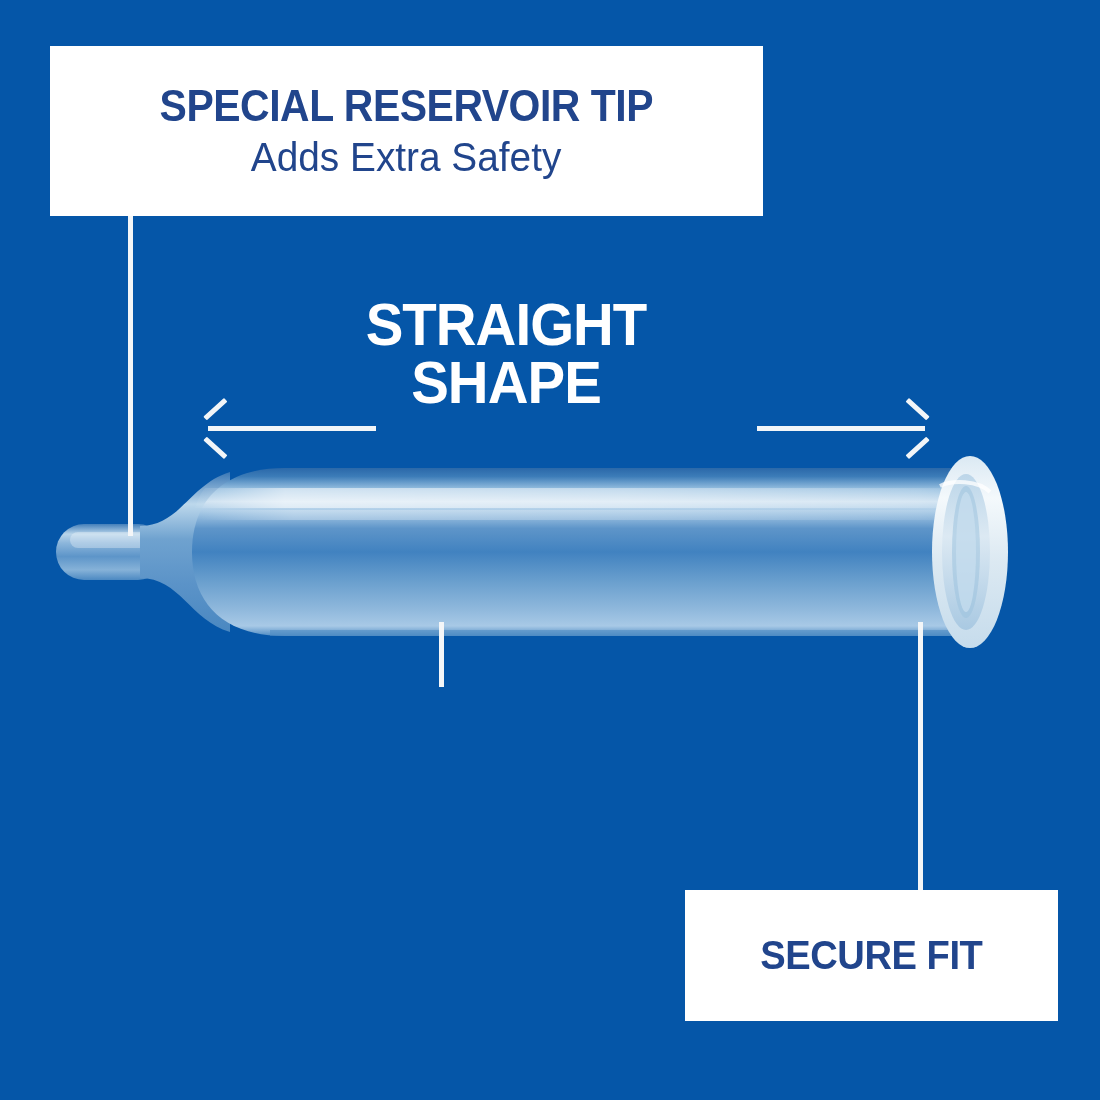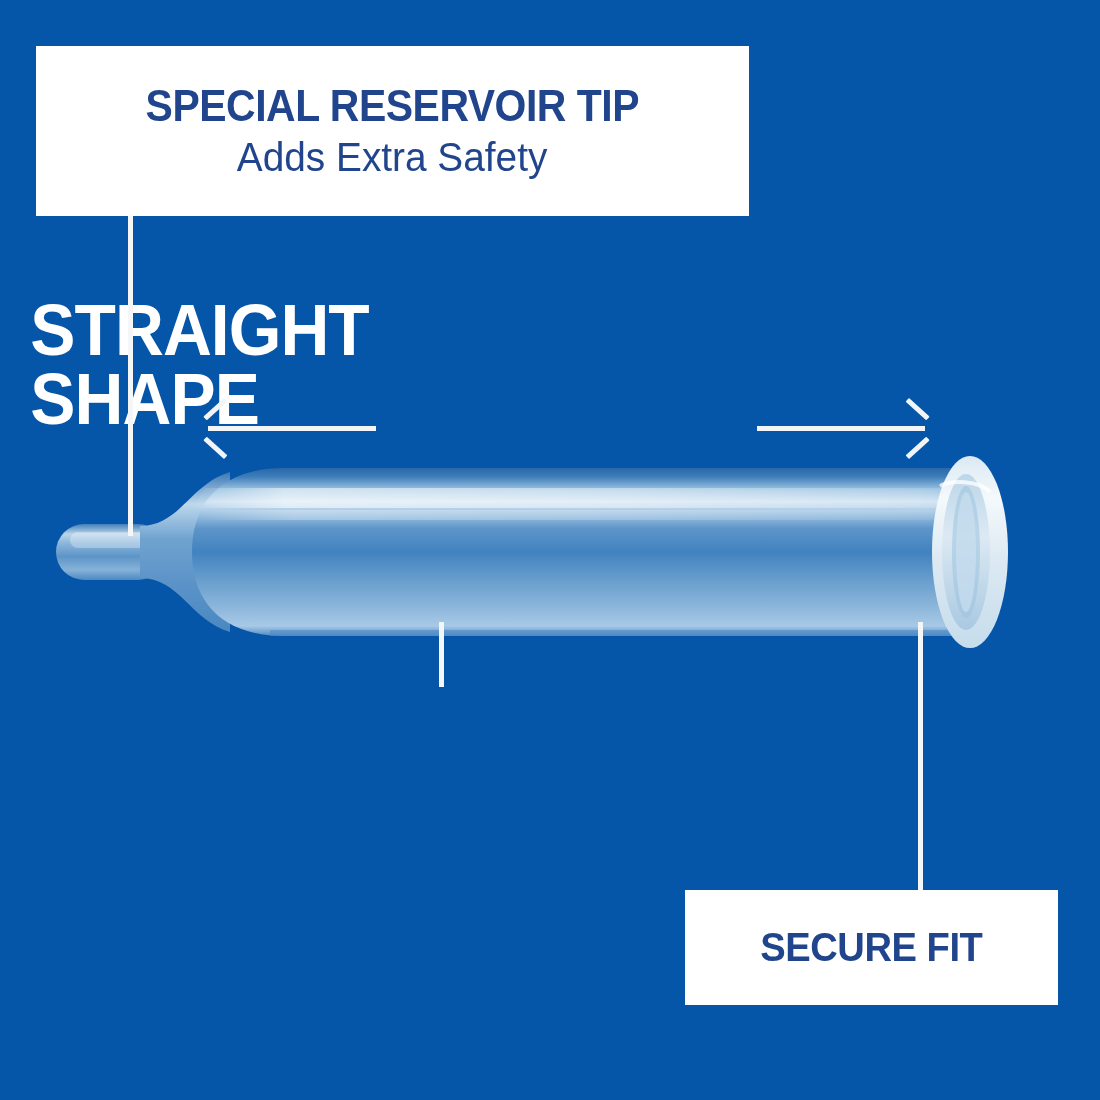--- a/index.html
+++ b/index.html
@@ -41,58 +41,59 @@
   }
   .callout-sub {
     color: #21458c;
     font-weight: normal;
     white-space: nowrap;
     line-height: 1.12;
     transform: scaleX(0.97);
   }
 
   #callout-reservoir {
-    left: 36px;  top: 46px;
+    left: 50px;  top: 46px;
     width: 713px; height: 170px;
   }
   #callout-reservoir .callout-title { font-size: 44px; margin-bottom: 6px; }
   #callout-reservoir .callout-sub   { font-size: 40px; }
 
   #callout-thinness {
     left: 50px;  top: 685px;
     width: 762px; height: 170px;
   }
   #callout-thinness .callout-title { font-size: 40px; margin-bottom: 7px; }
   #callout-thinness .callout-sub   { font-size: 40px; }
 
   #callout-securefit {
     left: 685px; top: 890px;
-    width: 373px; height: 115px;
+    width: 373px; height: 131px;
   }
   #callout-securefit .callout-title { font-size: 41px; }
 
   
   .connector {
     position: absolute;
     width: 5px;
     background: #f4f6f8;
     z-index: 5;
   }
   #connector-tip      { left: 128px; top: 214px; height: 322px; }
   #connector-thinness { left: 439px; top: 622px; height: 65px;  }
   #connector-rim      { left: 918px; top: 622px; height: 270px; }
 
   
   #headline {
     position: absolute;
     left: 0; top: 296px;
     width: 1012px;
+    text-align: center;
     color: #ffffff;
     font-weight: bold;
-    font-size: 72px;
+    font-size: 60px;
     line-height: 0.96;
     letter-spacing: -1px;
     z-index: 4;
   }
   #headline .hl-line { display: block; transform: scaleX(0.94); }
 
   .arrow {
     position: absolute;
     top: 426px;
     height: 5px;

